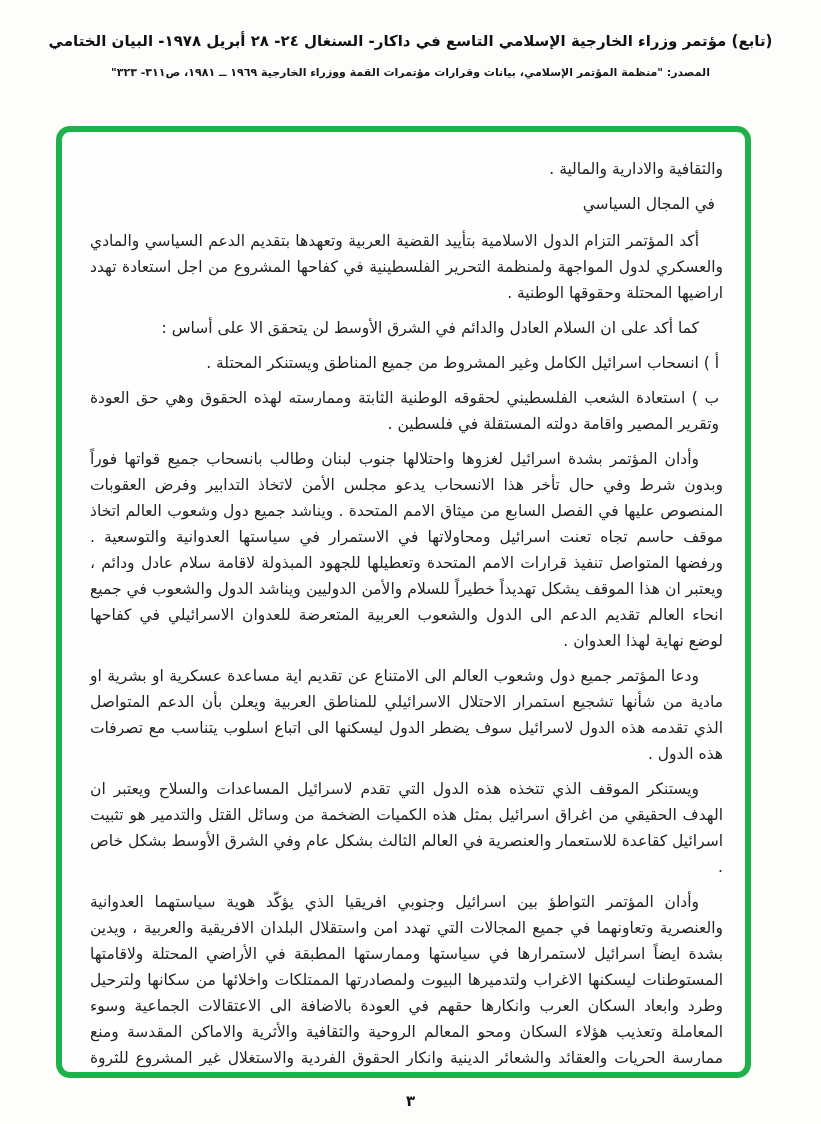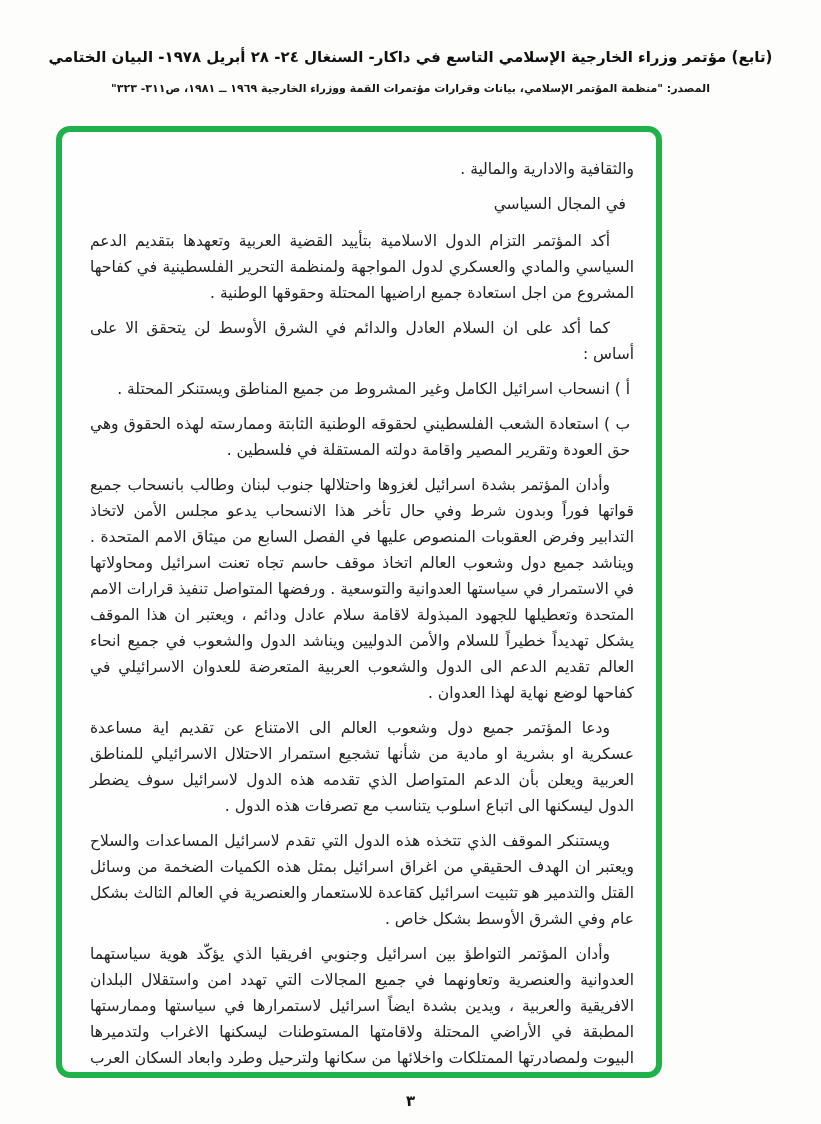--- a/index.html
+++ b/index.html
@@ -11,21 +11,21 @@
     position: relative;
     width: 821px;
     height: 1124px;
     background: #fdfdfc;
     font-family: "DejaVu Sans", sans-serif;
     color: #1c1c1c;
     overflow: hidden;
   }
   .doc-header {
     position: absolute;
-    top: 48px;
+    top: 32px;
     left: 40px;
     right: 40px;
     text-align: center;
     direction: rtl;
   }
   .doc-title {
     font-size: 15px;
     font-weight: bold;
     letter-spacing: 0;
     white-space: nowrap;
@@ -35,21 +35,21 @@
     margin-top: 16px;
     font-size: 11px;
     font-weight: bold;
     white-space: nowrap;
     color: #161616;
   }
   .frame {
     position: absolute;
     left: 56px;
     top: 126px;
-    width: 606px;
+    width: 695px;
     height: 952px;
     box-sizing: border-box;
     border: 6px solid #20b24a;
     border-radius: 14px;
     background: #fefefe;
     overflow: hidden;
   }
   .content {
     direction: rtl;
     text-align: justify;
@@ -94,21 +94,21 @@
 
   <div class="doc-header">
     <div class="doc-title">(تابع)  مؤتمر وزراء الخارجية الإسلامي التاسع في داكار- السنغال ٢٤- ٢٨ أبريل ١٩٧٨- البيان الختامي</div>
     <div class="doc-source">المصدر: "منظمة المؤتمر الإسلامي، بيانات وقرارات مؤتمرات القمة ووزراء الخارجية ١٩٦٩ ــ ١٩٨١، ص٣١١- ٣٢٣"</div>
   </div>
 
   <div class="frame">
     <div class="content">
         <p class="para cont">والثقافية والادارية والمالية .</p>
         <p class="heading">في المجال السياسي</p>
-        <p class="para">أكد المؤتمر التزام الدول الاسلامية بتأييد القضية العربية وتعهدها بتقديم الدعم السياسي والمادي والعسكري لدول المواجهة ولمنظمة التحرير الفلسطينية في كفاحها المشروع من اجل استعادة جميع اراضيها المحتلة وحقوقها الوطنية .</p>
+        <p class="para">أكد المؤتمر التزام الدول الاسلامية بتأييد القضية العربية وتعهدها بتقديم الدعم السياسي والمادي والعسكري لدول المواجهة ولمنظمة التحرير الفلسطينية في كفاحها المشروع من اجل استعادة تهدد اراضيها المحتلة وحقوقها الوطنية .</p>
         <p class="para">كما أكد على ان السلام العادل والدائم في الشرق الأوسط لن يتحقق الا على أساس :</p>
         <p class="list">أ ) انسحاب اسرائيل الكامل وغير المشروط من جميع المناطق ويستنكر المحتلة .</p>
         <p class="list">ب ) استعادة الشعب الفلسطيني لحقوقه الوطنية الثابتة وممارسته لهذه الحقوق وهي حق العودة وتقرير المصير واقامة دولته المستقلة في فلسطين .</p>
         <p class="para">وأدان المؤتمر بشدة اسرائيل لغزوها واحتلالها جنوب لبنان وطالب بانسحاب جميع قواتها فوراً وبدون شرط وفي حال تأخر هذا الانسحاب يدعو مجلس الأمن لاتخاذ التدابير وفرض العقوبات المنصوص عليها في الفصل السابع من ميثاق الامم المتحدة . ويناشد جميع دول وشعوب العالم اتخاذ موقف حاسم تجاه تعنت اسرائيل ومحاولاتها في الاستمرار في سياستها العدوانية والتوسعية . ورفضها المتواصل تنفيذ قرارات الامم المتحدة وتعطيلها للجهود المبذولة لاقامة سلام عادل ودائم ، ويعتبر ان هذا الموقف يشكل تهديداً خطيراً للسلام والأمن الدوليين ويناشد الدول والشعوب في جميع انحاء العالم تقديم الدعم الى الدول والشعوب العربية المتعرضة للعدوان الاسرائيلي في كفاحها لوضع نهاية لهذا العدوان .</p>
         <p class="para">ودعا المؤتمر جميع دول وشعوب العالم الى الامتناع عن تقديم اية مساعدة عسكرية او بشرية او مادية من شأنها تشجيع استمرار الاحتلال الاسرائيلي للمناطق العربية ويعلن بأن الدعم المتواصل الذي تقدمه هذه الدول لاسرائيل سوف يضطر الدول ليسكنها الى اتباع اسلوب يتناسب مع تصرفات هذه الدول .</p>
         <p class="para">ويستنكر الموقف الذي تتخذه هذه الدول التي تقدم لاسرائيل المساعدات والسلاح ويعتبر ان الهدف الحقيقي من اغراق اسرائيل بمثل هذه الكميات الضخمة من وسائل القتل والتدمير هو تثبيت اسرائيل كقاعدة للاستعمار والعنصرية في العالم الثالث بشكل عام وفي الشرق الأوسط بشكل خاص .</p>
         <p class="para">وأدان المؤتمر التواطؤ بين اسرائيل وجنوبي افريقيا الذي يؤكّد هوية سياستهما العدوانية والعنصرية وتعاونهما في جميع المجالات التي تهدد امن واستقلال البلدان الافريقية والعربية ، ويدين بشدة ايضاً اسرائيل لاستمرارها في سياستها وممارستها المطبقة في الأراضي المحتلة ولاقامتها المستوطنات ليسكنها الاغراب ولتدميرها البيوت ولمصادرتها الممتلكات واخلائها من سكانها ولترحيل وطرد وابعاد السكان العرب وانكارها حقهم في العودة بالاضافة الى الاعتقالات الجماعية وسوء المعاملة وتعذيب هؤلاء السكان ومحو المعالم الروحية والثقافية والأثرية والاماكن المقدسة ومنع ممارسة الحريات والعقائد والشعائر الدينية وانكار الحقوق الفردية والاستغلال غير المشروع للثروة وموارد الأراضي المحتلة وسكانها .</p>
       </div>
   </div>
 

